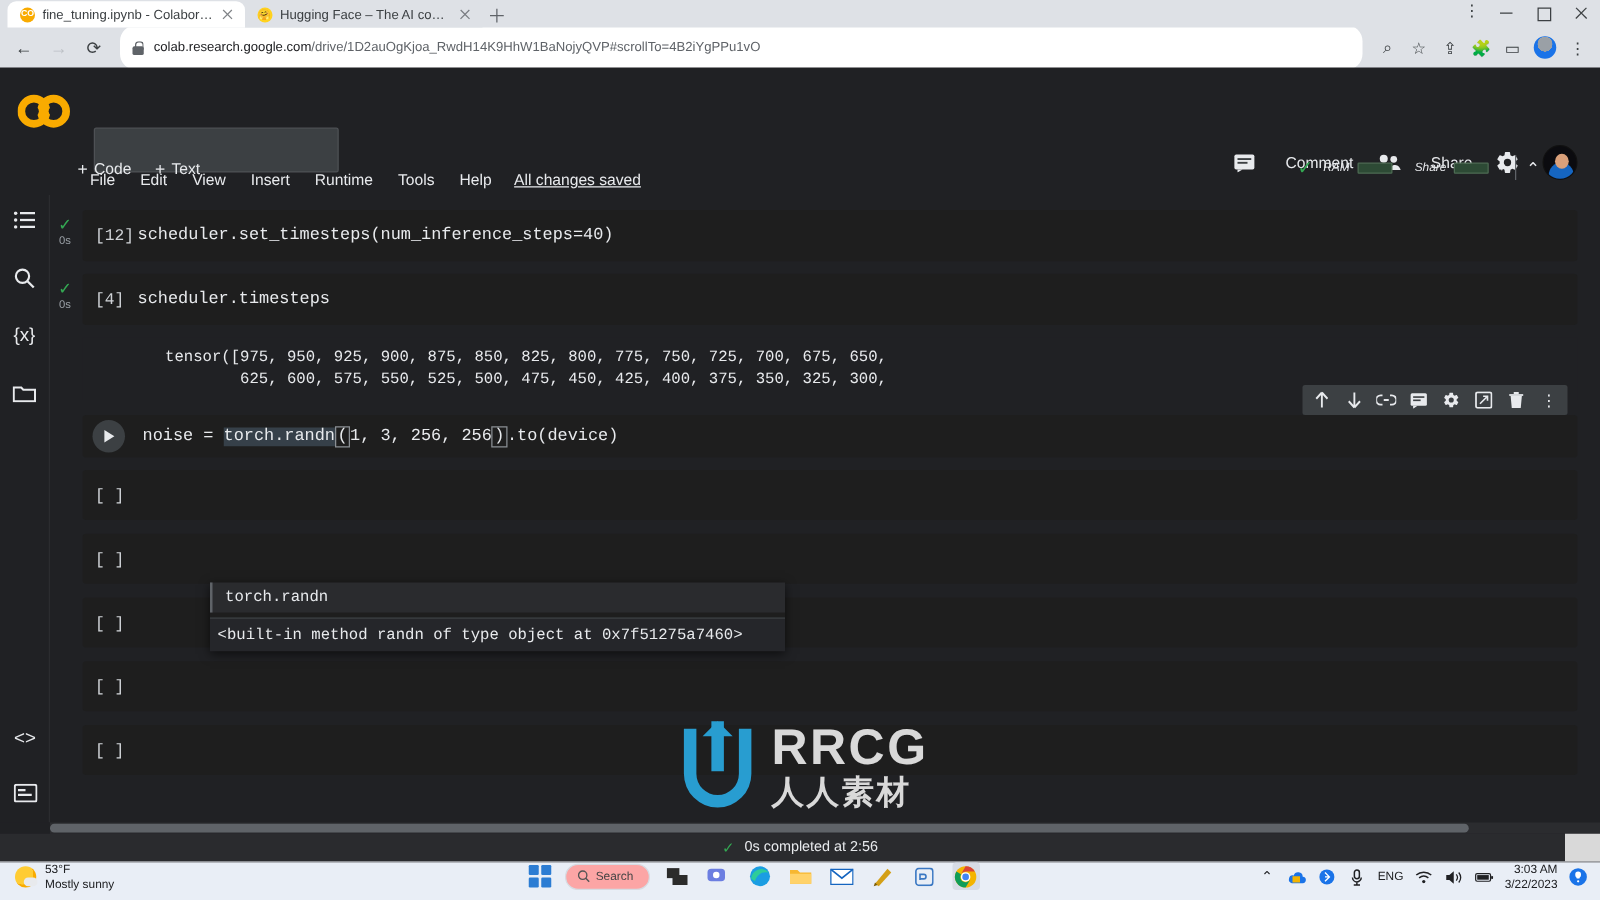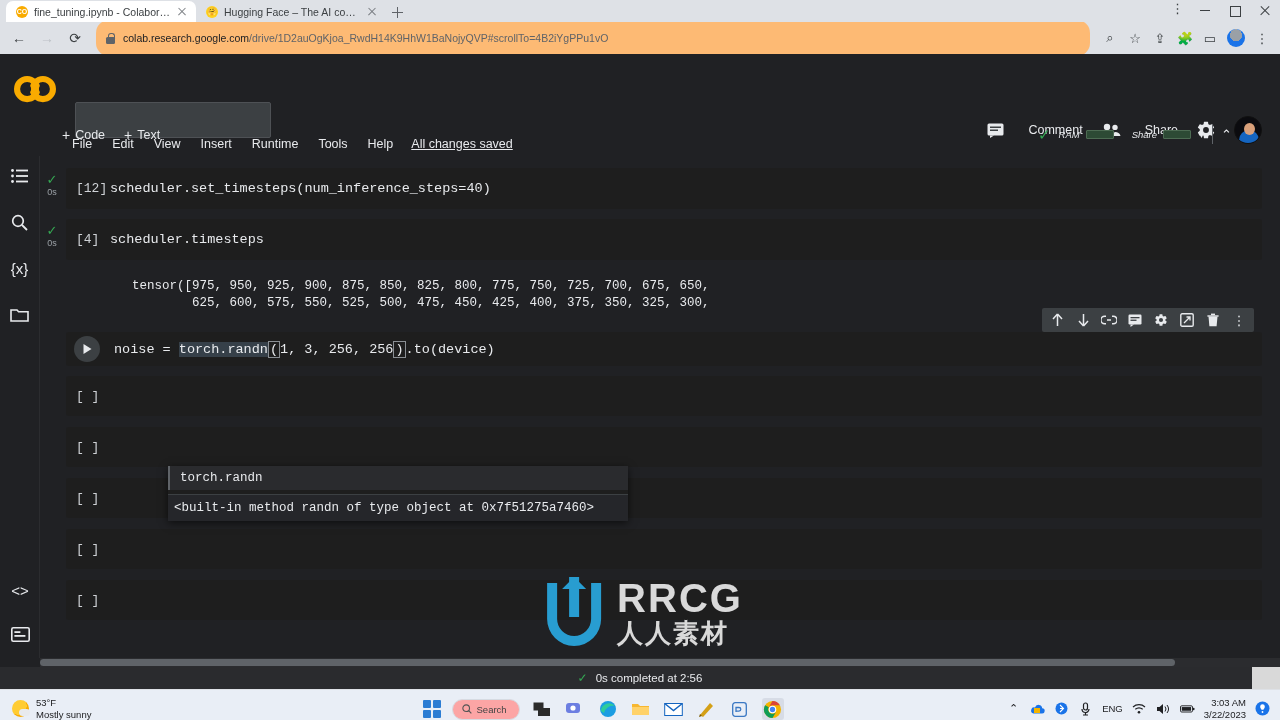--- a/index.html
+++ b/index.html
@@ -49,21 +49,21 @@
   .wc-menu:after{content:"⋮"; position:absolute; left:11px; top:1px; font-size:13px; color:#3c4043;}
 
   .toolbar {
     height: 32px; background: #dee1e6; display: flex; align-items: center;
     padding: 0 6px; gap: 2px;
   }
   .nav-btn { width: 26px; height: 26px; display:flex; align-items:center; justify-content:center;
     color: #3c4043; font-size: 14px; border-radius: 50%; }
   .nav-btn.disabled { color: #bdc1c6; }
   .omnibox {
-    flex: 1 1 auto; height: 36px; background: #fdba74; border-radius: 13px;
+    flex: 1 1 auto; height: 36px; background: #ffffff; border-radius: 13px;
     display: flex; align-items: center; padding: 0 10px; gap: 8px; margin: 0 6px;
     font-size: 10.5px; color: #202124; overflow: hidden;
   }
   .omnibox .url { white-space: nowrap; overflow: hidden; }
   .omnibox .url .host { color: #202124; }
   .omnibox .url .path { color: #5f6368; }
   .lock-icon { width: 9px; height: 11px; position: relative; flex: 0 0 9px; }
   .lock-icon:before { content:""; position:absolute; left:0; bottom:0; width:9px; height:6.5px; background:#5f6368; border-radius:1.5px;}
   .lock-icon:after { content:""; position:absolute; left:2px; top:0; width:5px; height:6px; border:1.4px solid #5f6368; border-bottom:none; border-radius:3px 3px 0 0;}
   .tb-right { display: flex; align-items: center; gap: 1px; }
@@ -191,21 +191,21 @@
     opacity: .92;
   }
   .wm-mark { width: 74px; height: 74px; position: relative; }
   .wm-text { display: flex; flex-direction: column; line-height: 1; }
   .wm-rrcg { font-size: 40px; font-weight: bold; color: #e9e9e9; letter-spacing: 2px; }
   .wm-cn { font-size: 26px; font-weight: bold; color: #e9e9e9; letter-spacing: 2px; margin-top: 2px;}
 
   
   .taskbar {
     position: absolute; left: 0; bottom: 0; width: 1280px; height: 30px;
-    background: #e9eef6; display: flex; align-items: flex-end; z-index: 80;
+    background: #e9eef6; display: flex; align-items: flex-start; z-index: 80;
   }
   .tb-weather { display: flex; align-items: center; gap: 7px; padding-left: 12px; width: 200px;}
   .weather-icon { width: 17px; height: 17px; border-radius: 50%;
     background: radial-gradient(circle at 35% 35%, #ffcc33 0 55%, #f9ab00 56% 100%); position: relative;}
   .weather-icon:after { content:""; position:absolute; right:-1px; bottom:1px; width:11px; height:7px; background:#e8eaed; border-radius:6px;}
   .weather-text { display: flex; flex-direction: column; font-size: 9.5px; color: #202124; line-height: 11.5px;}
   .tb-center { flex: 1 1 auto; display: flex; align-items: center; justify-content: center; gap: 11px;}
   .start-btn { width: 18px; height: 18px; display: grid; grid-template-columns: 8px 8px; grid-template-rows: 8px 8px; gap: 2px;}
   .start-btn i { background: #2b7cd3; display:block; border-radius:1px;}
   .search-pill {

